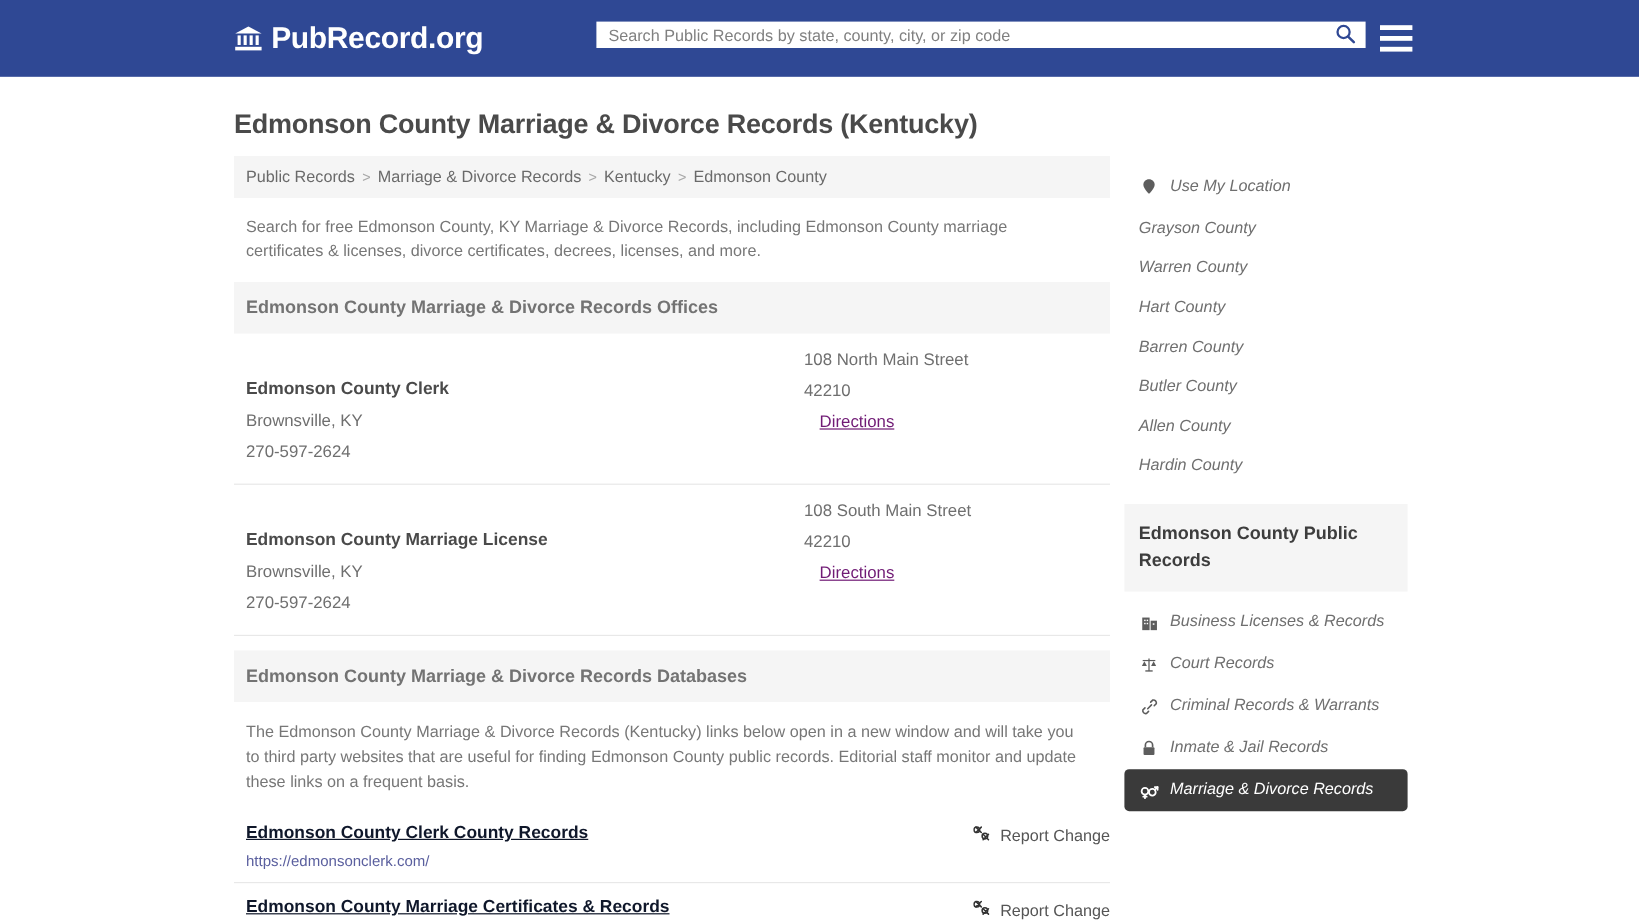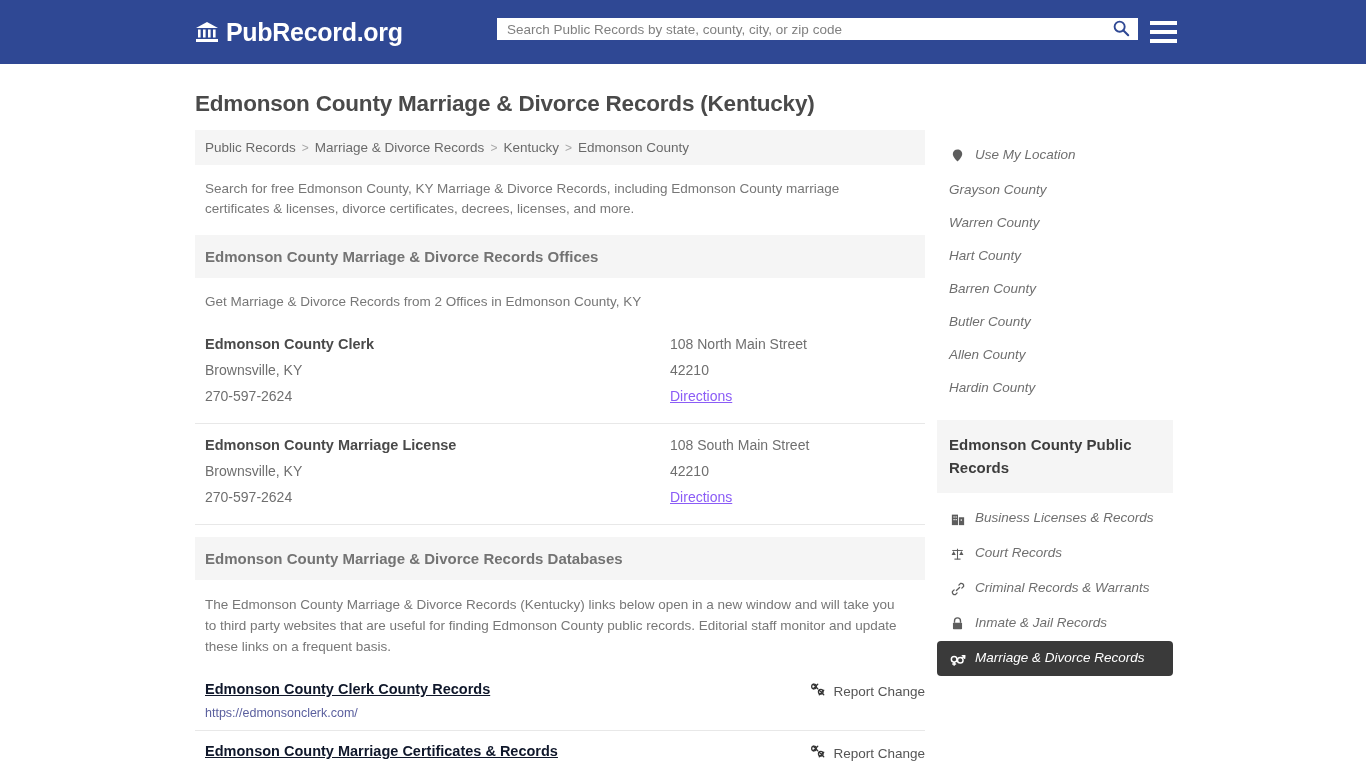--- a/index.html
+++ b/index.html
@@ -133,39 +133,40 @@
     color: #777777;
     padding: 16px 0 14px 10px;
   }
 
   
   .office {
     display: flex;
     padding: 8px 0 14px 10px;
     border-bottom: 1px solid #e8e8e8;
   }
-  .office-left { width: 465px; }
+  .office-left { width: 465px; margin-top: 25px; }
   .office-right { flex: 1; }
   .office-name {
     font-size: 14.5px;
     font-weight: bold;
     color: #4a4a4a;
     line-height: 26px;
   }
   .office-line {
     font-size: 14px;
     color: #6f6f6f;
     line-height: 26px;
   }
   .directions {
     font-size: 14px;
-    color: #8b5cf6;
+    color: #701a75;
     line-height: 26px;
     display: inline-block;
     cursor: pointer;
+    margin-left: 13px;
   }
 
   
   .db-intro {
     font-size: 13.5px;
     line-height: 21px;
     color: #777777;
     padding: 14px 0 12px 10px;
     max-width: 706px;
   }
@@ -286,21 +287,20 @@
         <a href="#">Marriage &amp; Divorce Records</a>
         <span class="crumb-sep">&gt;</span>
         <a href="#">Kentucky</a>
         <span class="crumb-sep">&gt;</span>
         <a href="#">Edmonson County</a>
       </div>
 
       <p class="intro">Search for free Edmonson County, KY Marriage &amp; Divorce Records, including Edmonson County marriage certificates &amp; licenses, divorce certificates, decrees, licenses, and more.</p>
 
       <div class="section-head">Edmonson County Marriage &amp; Divorce Records Offices</div>
-      <p class="section-sub">Get Marriage &amp; Divorce Records from 2 Offices in Edmonson County, KY</p>
 
       <div class="office">
         <div class="office-left">
           <div class="office-name">Edmonson County Clerk</div>
           <div class="office-line">Brownsville, KY</div>
           <div class="office-line">270-597-2624</div>
         </div>
         <div class="office-right">
           <div class="office-line">108 North Main Street</div>
           <div class="office-line">42210</div>

